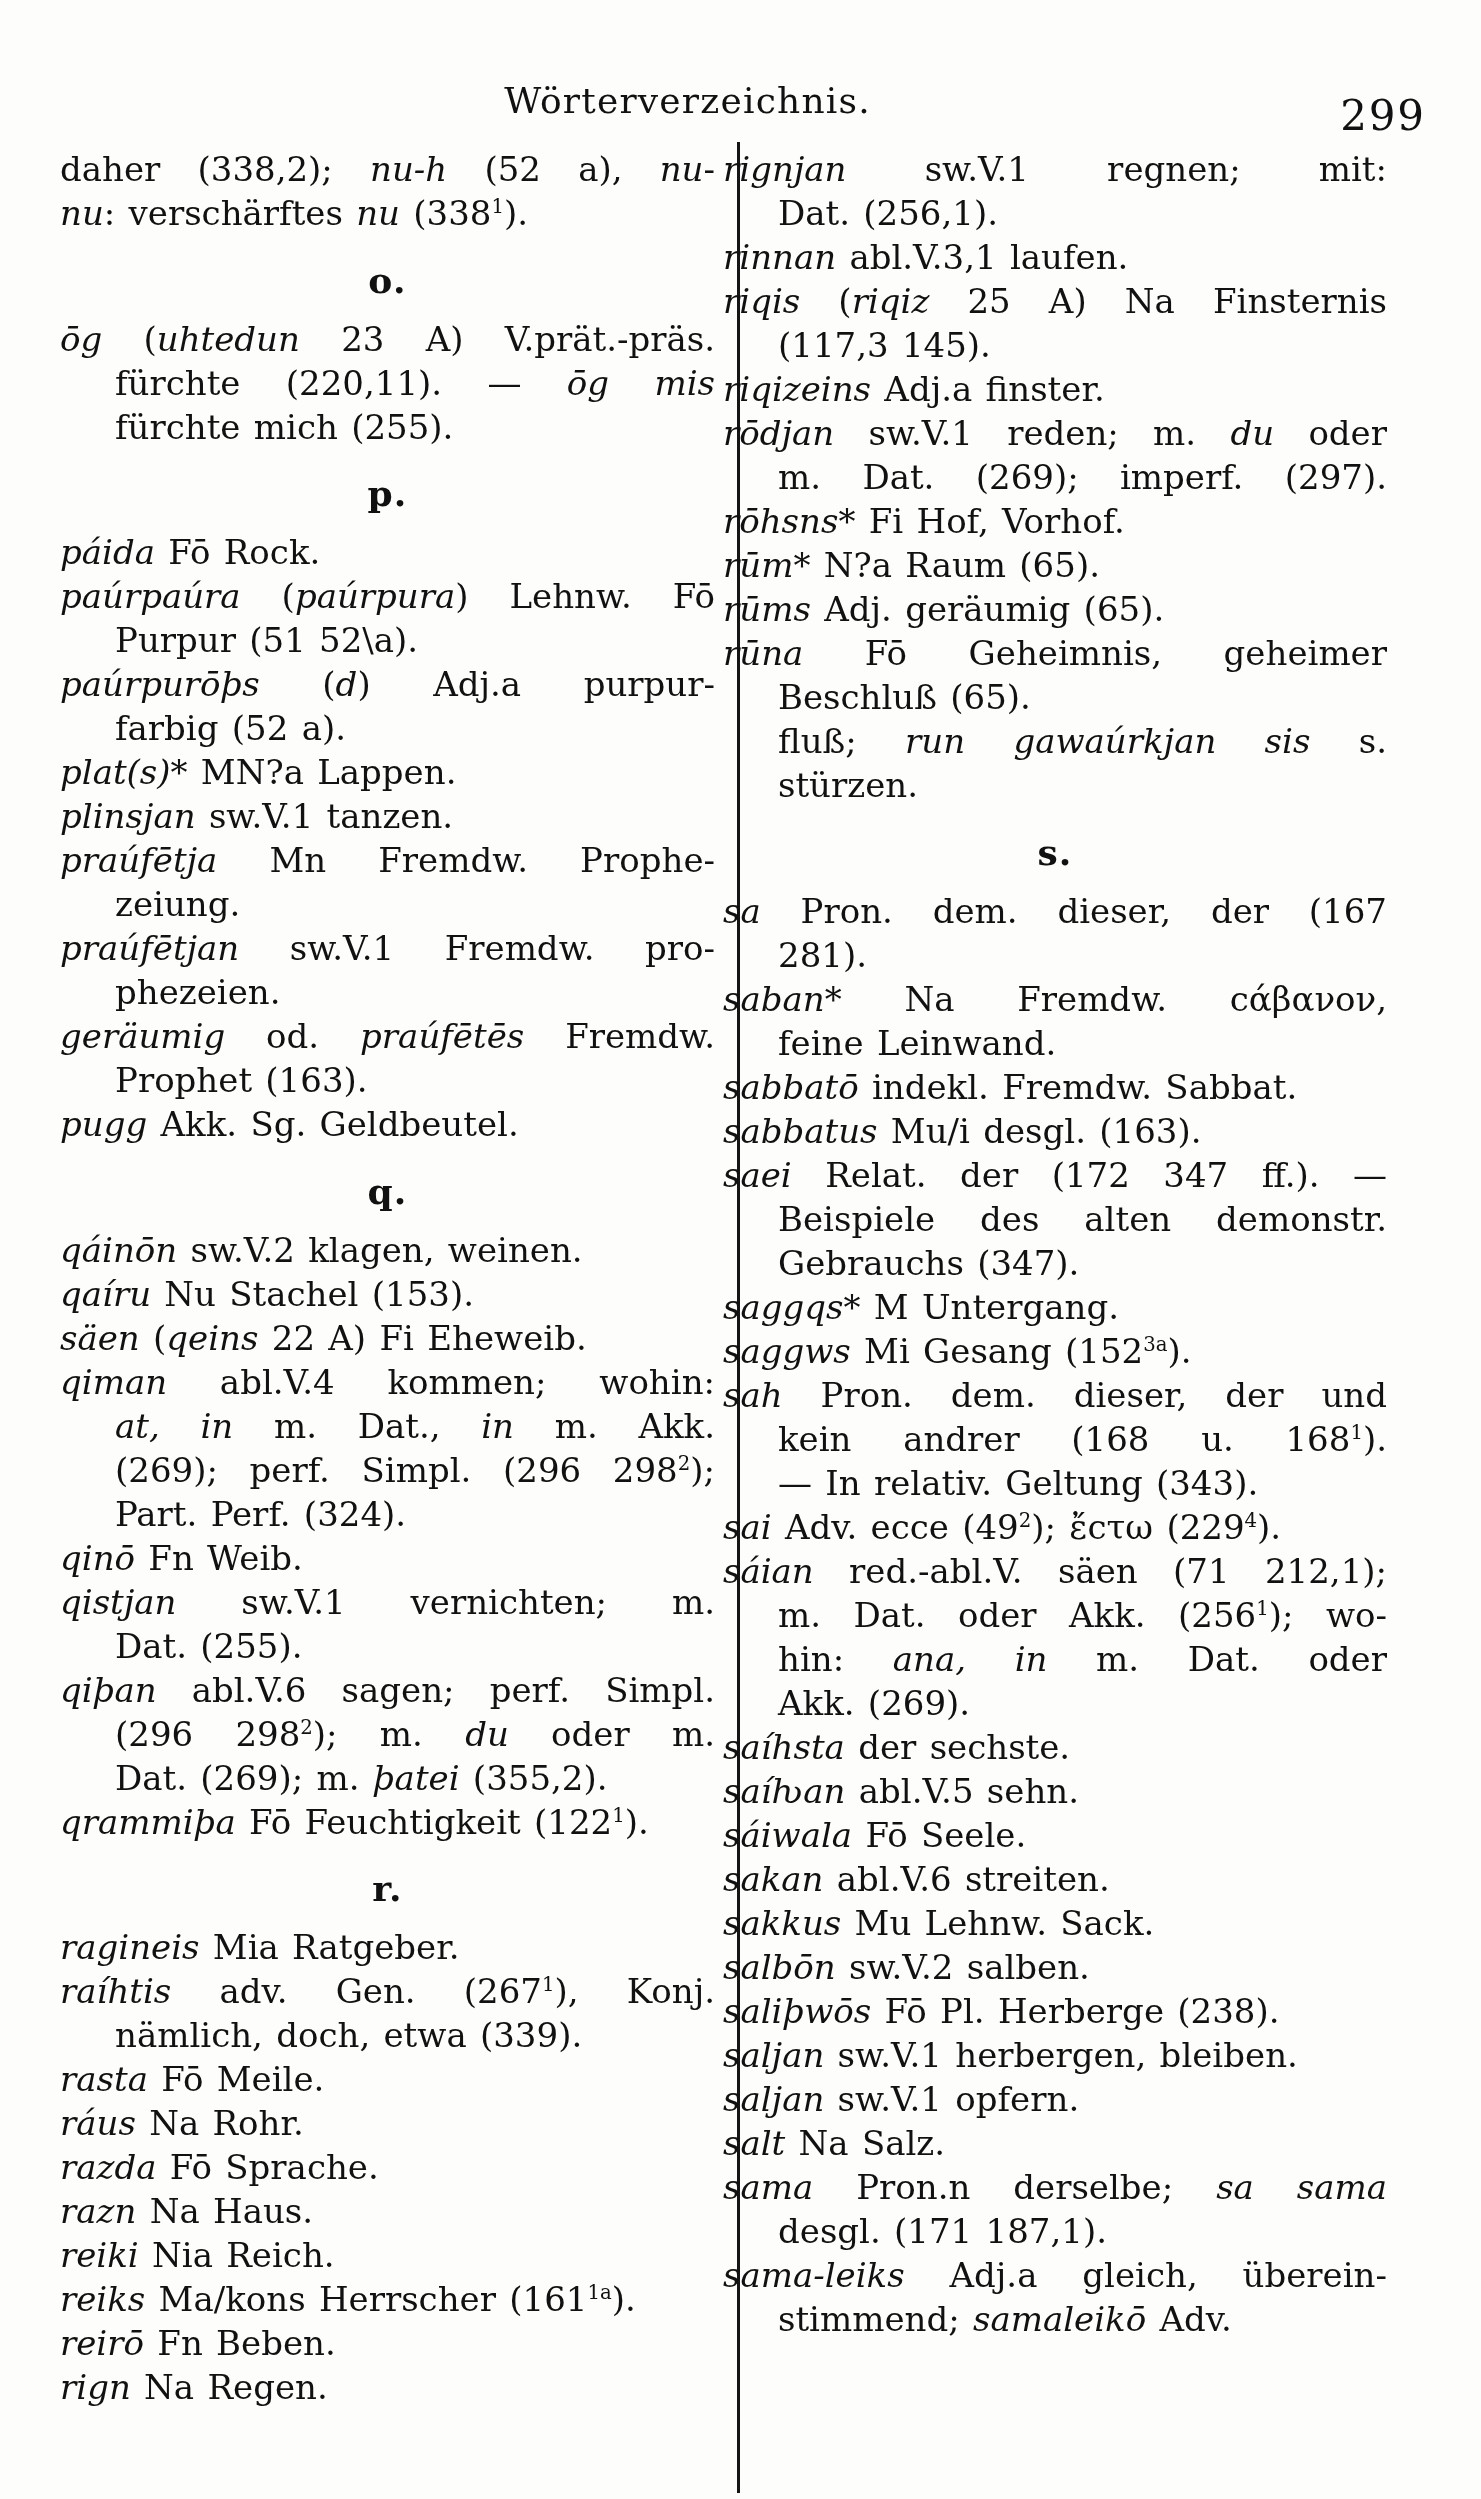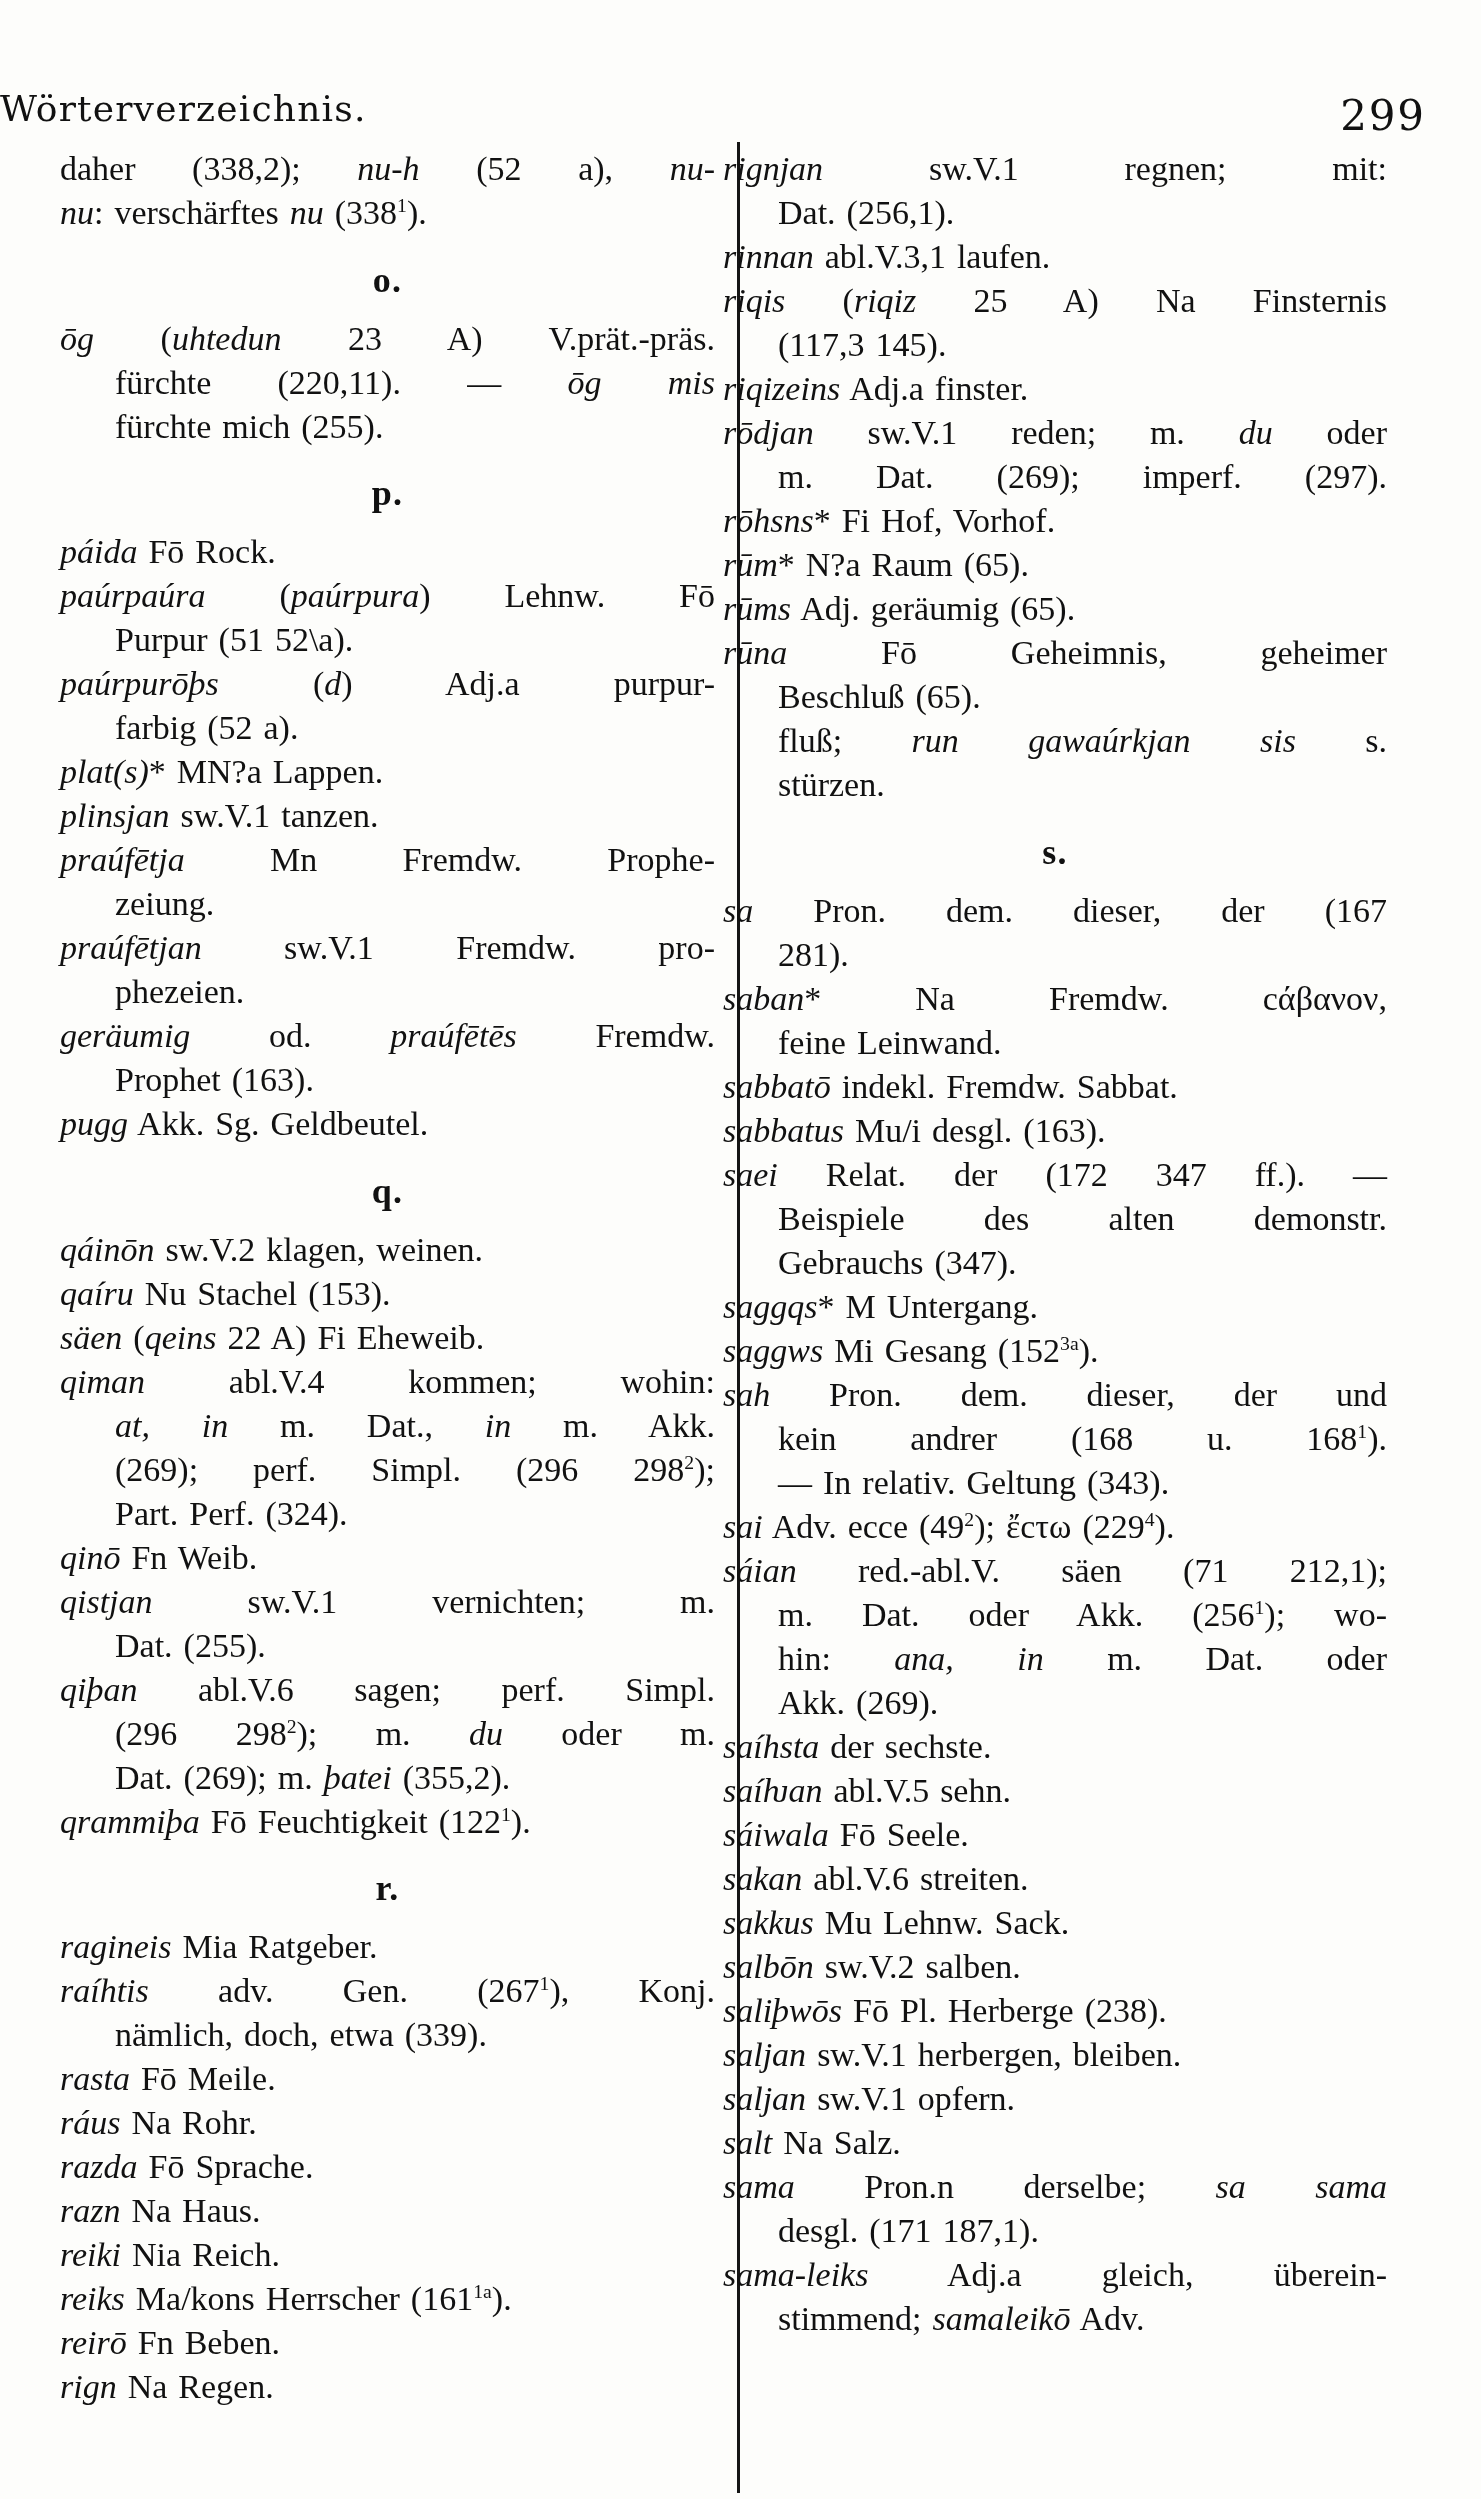--- a/index.html
+++ b/index.html
@@ -6,34 +6,34 @@
   #page{
     position:relative;
     width:1481px;height:2500px;
     background:#fdfdfb;
     color:#111;
     font-family:"DejaVu Serif","Liberation Serif",serif;
     overflow:hidden;
   }
   
   #running-head{
-    position:absolute;top:88px;left:0;width:1375px;
-    font-size:36px;letter-spacing:1.2px;
+    position:absolute;top:80px;left:0;width:1375px;
+    text-align:center;font-size:36px;letter-spacing:1.2px;
   }
   #page-num{
     position:absolute;top:91px;right:55px;
     font-size:42px;letter-spacing:1.9px;
   }
   
   #divider{
     position:absolute;left:737px;top:142px;width:3.1px;height:2351px;
     background:#151515;
   }
   
-  .col{position:absolute;top:147px;font-family:Liberation Serif, serif;}
+  .col{position:absolute;top:147px;}
   #col-left{left:60px;width:655px;}
   #col-right{left:723px;width:664px;}
   .line{
     font-size:34px;
     line-height:44px;
     min-height:44px;
     word-spacing:2.5px;
     white-space:nowrap;
   }
   .line.cont{padding-left:55px;}

